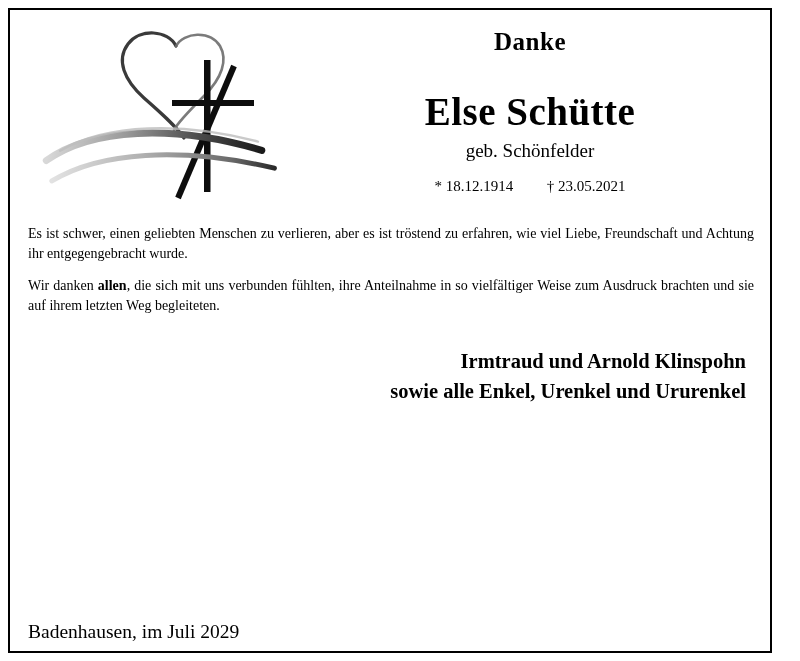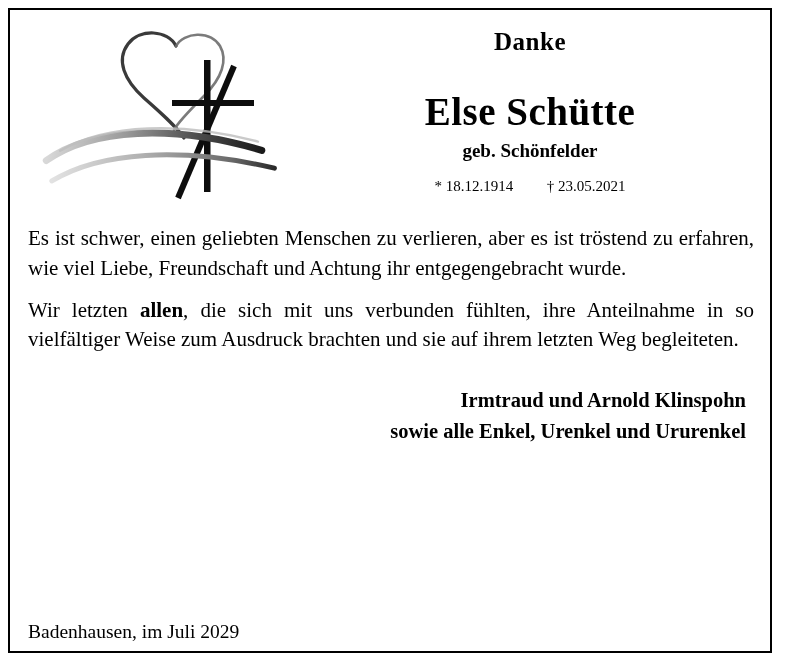--- a/index.html
+++ b/index.html
@@ -65,21 +65,21 @@
   .name {
     font-size: 39px;
     font-weight: bold;
     color: #000;
     margin-top: 36px;
     line-height: 1.05;
     letter-spacing: 0.5px;
   }
   .maiden {
     font-size: 19px;
-    font-weight: bold;
+    font-weight: normal;
     color: #000;
     margin-top: 8px;
   }
   .dates {
     font-size: 15px;
     color: #000;
     margin-top: 16px;
     font-weight: normal;
   }
   .dates .sym {
@@ -89,21 +89,21 @@
     display: inline-block;
     width: 26px;
   }
 
   
   .body-text {
     margin-top: 12px;
     padding: 0 14px 0 16px;
   }
   .para {
-    font-size: 21px;
+    font-size: 14px;
     line-height: 1.42;
     color: #000;
     text-align: justify;
     text-justify: inter-word;
     margin: 0 0 12px 0;
   }
   .para b {
     font-weight: bold;
     margin-top: 36px;
   }
@@ -181,21 +181,21 @@
           <span>18.12.1914</span>
           <span class="gap"></span>
           <span class="sym">†</span>
           <span>23.05.2021</span>
         </div>
       </div>
     </div>
 
     <div class="body-text">
       <p class="para"><span>Es ist schwer, einen geliebten Menschen zu verlieren, aber es ist tröstend zu erfahren, wie viel Liebe, Freundschaft und Achtung ihr entgegengebracht wurde.</span></p>
-      <p class="para"><span>Wir letzten </span><b>allen</b><span>, die sich mit uns verbunden fühlten, ihre Anteilnahme in so vielfältiger Weise zum Ausdruck brachten und sie auf ihrem letzten Weg begleiteten.</span></p>
+      <p class="para"><span>Wir danken </span><b>allen</b><span>, die sich mit uns verbunden fühlten, ihre Anteilnahme in so vielfältiger Weise zum Ausdruck brachten und sie auf ihrem letzten Weg begleiteten.</span></p>
     </div>
 
     <div class="signature">
       <div>Irmtraud und Arnold Klinspohn</div>
       <div>sowie alle Enkel, Urenkel und Ururenkel</div>
     </div>
 
     <div class="footer">Badenhausen, im Juli 2029</div>
   </div>
 </div>

